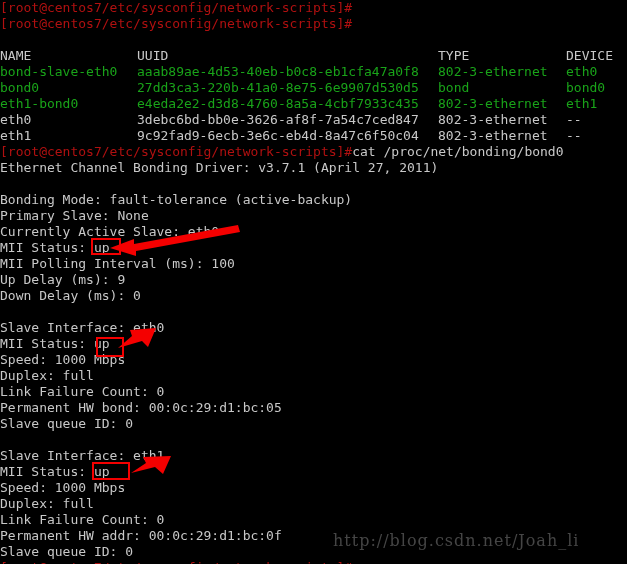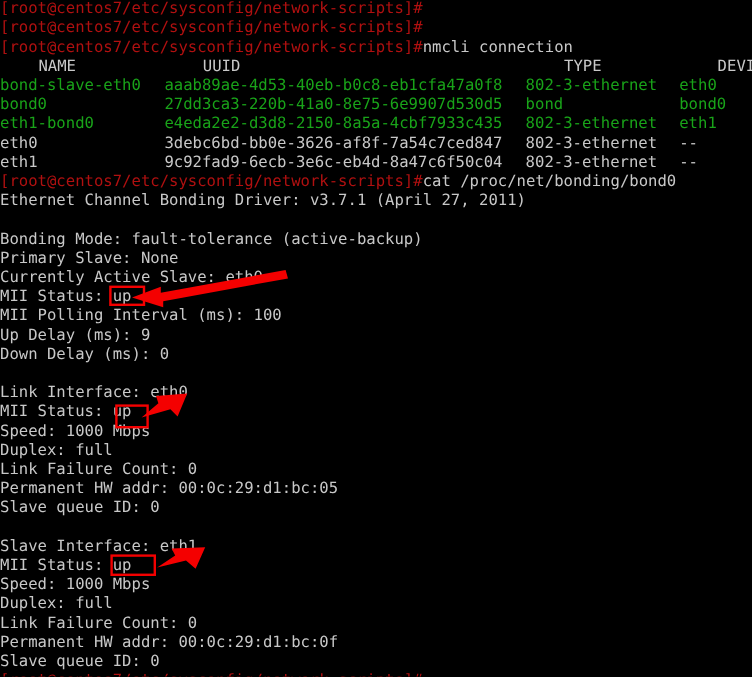--- a/index.html
+++ b/index.html
@@ -40,21 +40,21 @@
     line-height: 16px;
     height: 16px;
     letter-spacing: 0px;
     color: #c8c8c8;
   }
   .seg { white-space: pre; }
   .c-prompt { color: #b01010; }
   .c-cmd    { color: #c8c8c8; }
   .c-green  { color: #19a319; }
   .c-gray   { color: #c8c8c8; }
-  .c-hdr    { color: #c8c8c8; margin-left: 32px; }
+  .c-hdr    { color: #c8c8c8; }
 
   
   .hl-box {
     position: absolute;
     border: 2px solid #f40000;
     box-sizing: border-box;
     background: transparent;
     pointer-events: none;
   }
   .arrow-svg {
@@ -76,29 +76,28 @@
 <body>
 
 <div id="terminal">
 
   <div class="screen">
 
     <div class="line" style="top:0px"><span class="seg c-prompt">[root@centos7/etc/sysconfig/network-scripts]#</span></div>
 
     <div class="line" style="top:16px"><span class="seg c-prompt">[root@centos7/etc/sysconfig/network-scripts]#</span></div>
 
-    <div class="line" style="top:32px"><span class="seg c-prompt">[root@centos7/etc/sysconfig/network-scripts]#</span><span class="seg c-cmd">nmcli connection</span></div>
 
     <div class="line" style="top:48px"><span class="seg c-hdr" style="position:absolute;left:0px">NAME</span><span class="seg c-hdr" style="position:absolute;left:137px">UUID</span><span class="seg c-hdr" style="position:absolute;left:438px">TYPE</span><span class="seg c-hdr" style="position:absolute;left:566px">DEVICE</span></div>
 
     <div class="line" style="top:64px"><span class="seg c-green" style="position:absolute;left:0px">bond-slave-eth0</span><span class="seg c-green" style="position:absolute;left:137px">aaab89ae-4d53-40eb-b0c8-eb1cfa47a0f8</span><span class="seg c-green" style="position:absolute;left:438px">802-3-ethernet</span><span class="seg c-green" style="position:absolute;left:566px">eth0</span></div>
 
     <div class="line" style="top:80px"><span class="seg c-green" style="position:absolute;left:0px">bond0</span><span class="seg c-green" style="position:absolute;left:137px">27dd3ca3-220b-41a0-8e75-6e9907d530d5</span><span class="seg c-green" style="position:absolute;left:438px">bond</span><span class="seg c-green" style="position:absolute;left:566px">bond0</span></div>
 
-    <div class="line" style="top:96px"><span class="seg c-green" style="position:absolute;left:0px">eth1-bond0</span><span class="seg c-green" style="position:absolute;left:137px">e4eda2e2-d3d8-2150-8a5a-4cbf7933c435</span><span class="seg c-green" style="position:absolute;left:438px">802-3-ethernet</span><span class="seg c-green" style="position:absolute;left:566px">eth1</span></div>
+    <div class="line" style="top:96px"><span class="seg c-green" style="position:absolute;left:0px">eth1-bond0</span><span class="seg c-green" style="position:absolute;left:137px">e4eda2e2-d3d8-4760-8a5a-4cbf7933c435</span><span class="seg c-green" style="position:absolute;left:438px">802-3-ethernet</span><span class="seg c-green" style="position:absolute;left:566px">eth1</span></div>
 
     <div class="line" style="top:112px"><span class="seg c-gray" style="position:absolute;left:0px">eth0</span><span class="seg c-gray" style="position:absolute;left:137px">3debc6bd-bb0e-3626-af8f-7a54c7ced847</span><span class="seg c-gray" style="position:absolute;left:438px">802-3-ethernet</span><span class="seg c-gray" style="position:absolute;left:566px">--</span></div>
 
     <div class="line" style="top:128px"><span class="seg c-gray" style="position:absolute;left:0px">eth1</span><span class="seg c-gray" style="position:absolute;left:137px">9c92fad9-6ecb-3e6c-eb4d-8a47c6f50c04</span><span class="seg c-gray" style="position:absolute;left:438px">802-3-ethernet</span><span class="seg c-gray" style="position:absolute;left:566px">--</span></div>
 
     <div class="line" style="top:144px"><span class="seg c-prompt">[root@centos7/etc/sysconfig/network-scripts]#</span><span class="seg c-cmd">cat /proc/net/bonding/bond0</span></div>
 
     <div class="line" style="top:160px">Ethernet Channel Bonding Driver: v3.7.1 (April 27, 2011)</div>
 
     <div class="line" style="top:208px">Primary Slave: None</div>
@@ -108,31 +107,31 @@
     <div class="line" style="top:224px">Currently Active Slave: eth0</div>
 
     <div class="line" style="top:240px"><span class="seg">MII Status: </span><span class="seg">up</span></div>
 
     <div class="line" style="top:256px">MII Polling Interval (ms): 100</div>
 
     <div class="line" style="top:272px">Up Delay (ms): 9</div>
 
     <div class="line" style="top:288px">Down Delay (ms): 0</div>
 
-    <div class="line" style="top:320px">Link Interface: eth0</div>
+    <div class="line" style="top:320px">Slave Interface: eth0</div>
 
     <div class="line" style="top:336px"><span class="seg">MII Status: </span><span class="seg">up</span></div>
 
     <div class="line" style="top:352px">Speed: 1000 Mbps</div>
 
     <div class="line" style="top:368px">Duplex: full</div>
 
     <div class="line" style="top:384px">Link Failure Count: 0</div>
 
-    <div class="line" style="top:400px">Permanent HW addr: 00:0c:29:d1:bc:05</div>
+    <div class="line" style="top:400px">Permanent HW bond: 00:0c:29:d1:bc:05</div>
 
     <div class="line" style="top:416px">Slave queue ID: 0</div>
 
     <div class="line" style="top:448px">Slave Interface: eth1</div>
 
     <div class="line" style="top:464px"><span class="seg">MII Status: </span><span class="seg">up</span></div>
 
     <div class="line" style="top:480px">Speed: 1000 Mbps</div>
 
     <div class="line" style="top:496px">Duplex: full</div>
@@ -158,14 +157,15 @@
   <svg class="arrow-svg" style="left:118px; top:328px; width:40px; height:26px;" viewBox="0 0 40 26">
     <polygon points="0,20 14,8 12,2 38,0 30,19 24,13" fill="#f40000"></polygon>
   </svg>
 
   <div class="hl-box" style="left:92px; top:462px; width:38px; height:18px;"></div>
 
   <svg class="arrow-svg" style="left:131px; top:456px; width:42px; height:24px;" viewBox="0 0 42 24">
     <polygon points="0,17 15,7 12,1 40,0 32,18 24,11" fill="#f40000"></polygon>
   </svg>
 
+  <div class="watermark" style="left:333px; top:531px;">http://blog.csdn.net/Joah_li</div>
 
 </div>
 
 </body></html>

